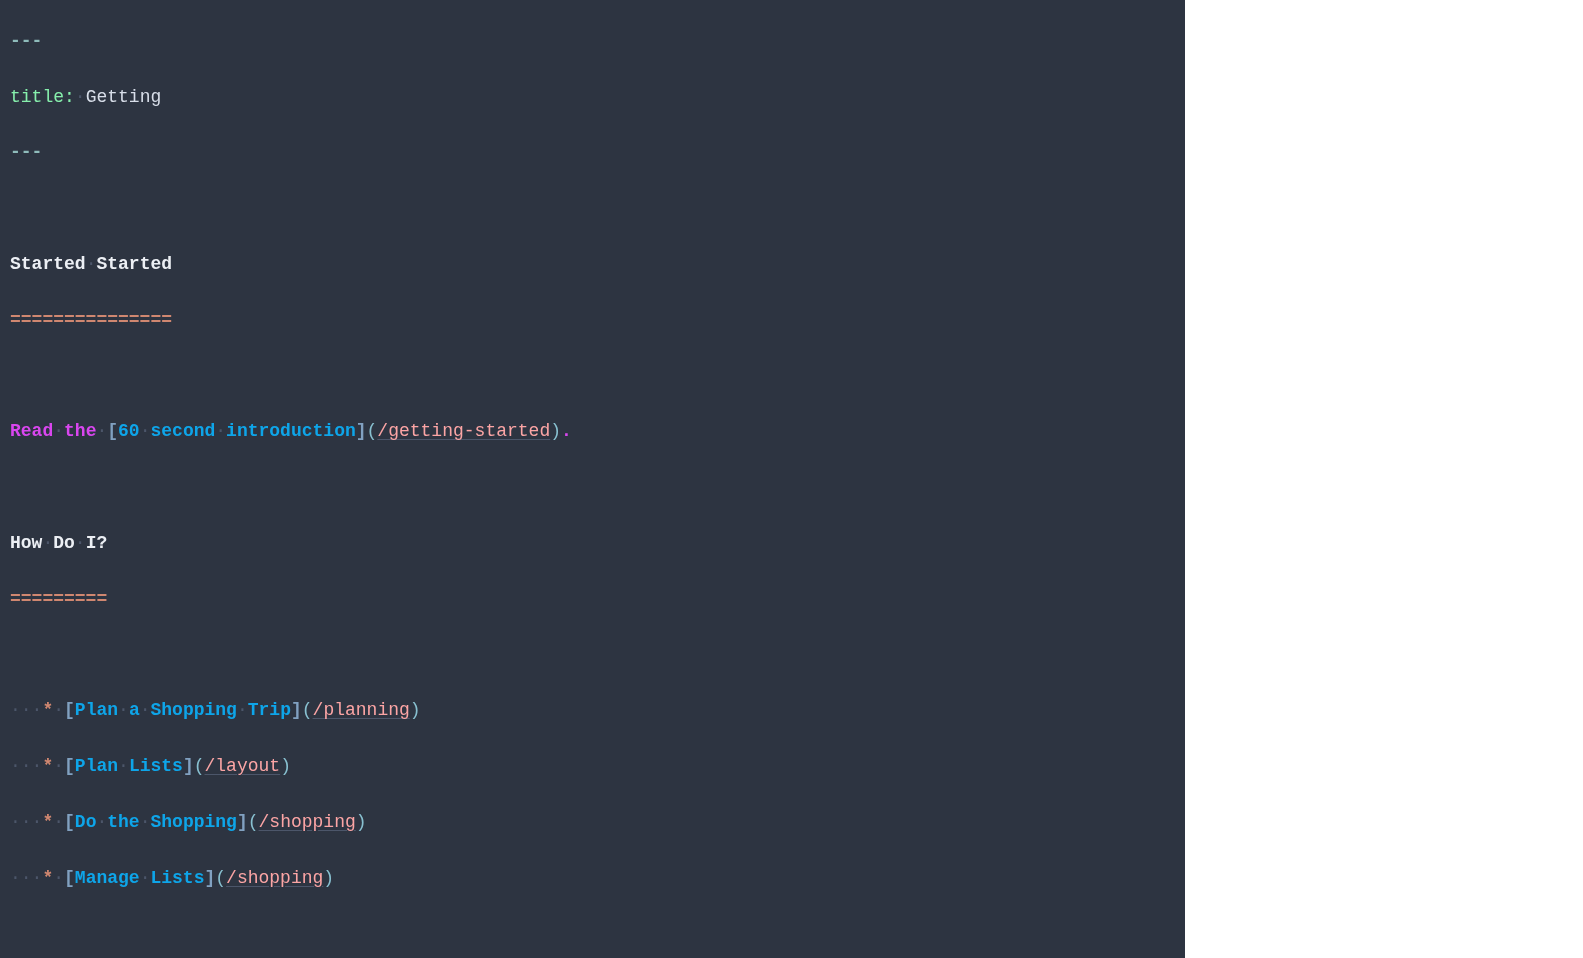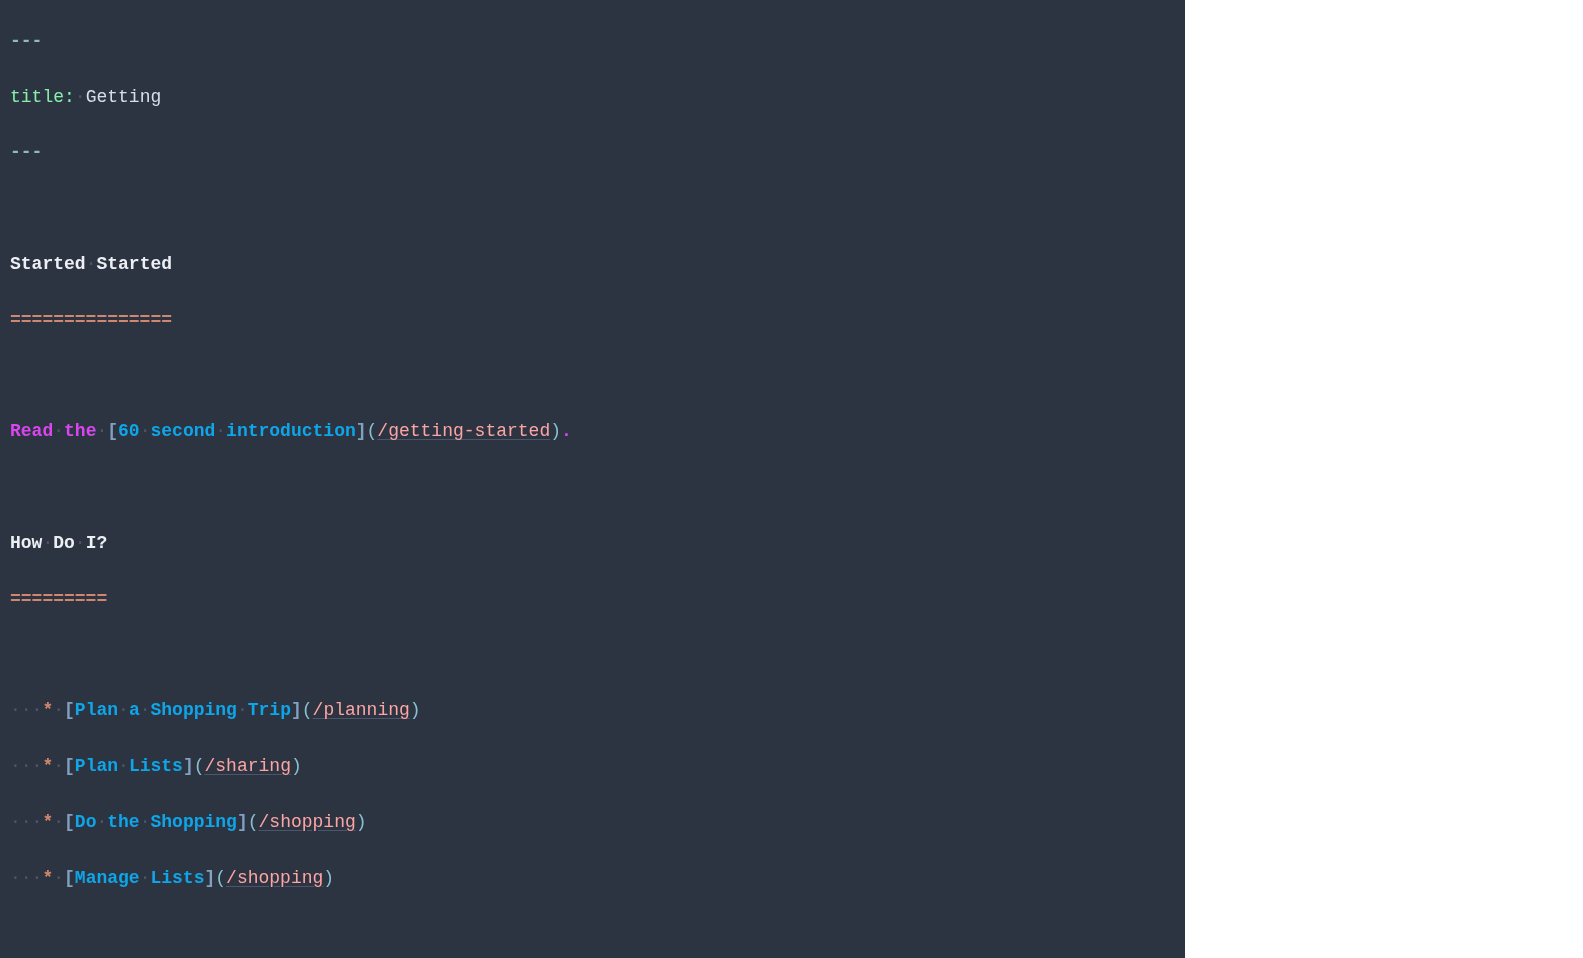--- a/index.html
+++ b/index.html
@@ -80,21 +80,21 @@
 <span class="line"> </span>
 <span class="line"><span class="heading">Started</span><span class="ws">·</span><span class="heading">Started</span></span>
 <span class="line"><span class="underline-eq">===============</span></span>
 <span class="line"> </span>
 <span class="line"><span class="body-text">Read</span><span class="ws">·</span><span class="body-text">the</span><span class="ws">·</span><span class="bracket">[</span><span class="link-text">60</span><span class="ws">·</span><span class="link-text">second</span><span class="ws">·</span><span class="link-text">introduction</span><span class="bracket">]</span><span class="paren">(</span><span class="url-path">/getting-started</span><span class="paren">)</span><span class="body-text">.</span></span>
 <span class="line"> </span>
 <span class="line"><span class="heading">How</span><span class="ws">·</span><span class="heading">Do</span><span class="ws">·</span><span class="heading">I?</span></span>
 <span class="line"><span class="underline-eq">=========</span></span>
 <span class="line"> </span>
 <span class="line"><span class="ws">···</span><span class="bullet">*</span><span class="ws">·</span><span class="bracket">[</span><span class="link-text">Plan</span><span class="ws">·</span><span class="link-text">a</span><span class="ws">·</span><span class="link-text">Shopping</span><span class="ws">·</span><span class="link-text">Trip</span><span class="bracket">]</span><span class="paren">(</span><span class="url-path">/planning</span><span class="paren">)</span></span>
-<span class="line"><span class="ws">···</span><span class="bullet">*</span><span class="ws">·</span><span class="bracket">[</span><span class="link-text">Plan</span><span class="ws">·</span><span class="link-text">Lists</span><span class="bracket">]</span><span class="paren">(</span><span class="url-path">/sharing</span><span class="paren">)</span></span>
+<span class="line"><span class="ws">···</span><span class="bullet">*</span><span class="ws">·</span><span class="bracket">[</span><span class="link-text">Plan</span><span class="ws">·</span><span class="link-text">Lists</span><span class="bracket">]</span><span class="paren">(</span><span class="url-path">/layout</span><span class="paren">)</span></span>
 <span class="line"><span class="ws">···</span><span class="bullet">*</span><span class="ws">·</span><span class="bracket">[</span><span class="link-text">Do</span><span class="ws">·</span><span class="link-text">the</span><span class="ws">·</span><span class="link-text">Shopping</span><span class="bracket">]</span><span class="paren">(</span><span class="url-path">/shopping</span><span class="paren">)</span></span>
 <span class="line"><span class="ws">···</span><span class="bullet">*</span><span class="ws">·</span><span class="bracket">[</span><span class="link-text">Manage</span><span class="ws">·</span><span class="link-text">Lists</span><span class="bracket">]</span><span class="paren">(</span><span class="url-path">/shopping</span><span class="paren">)</span></span>
 
 
 
 
 
 
 
 

